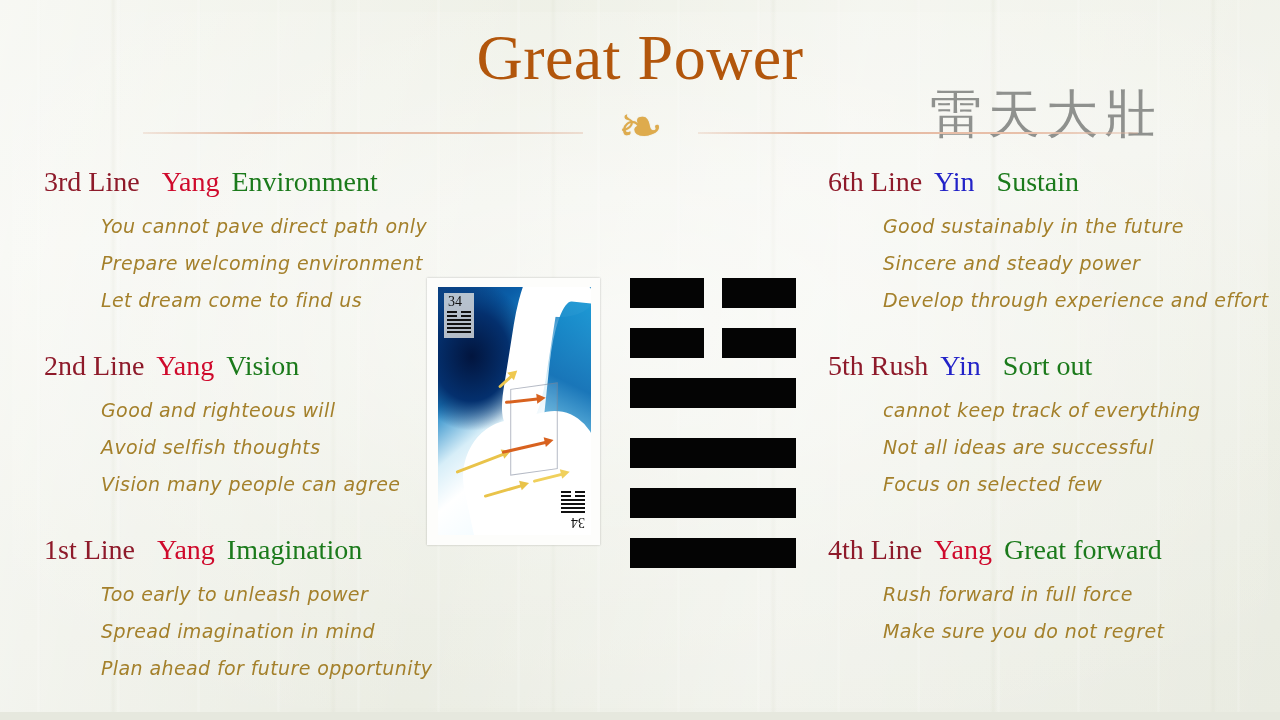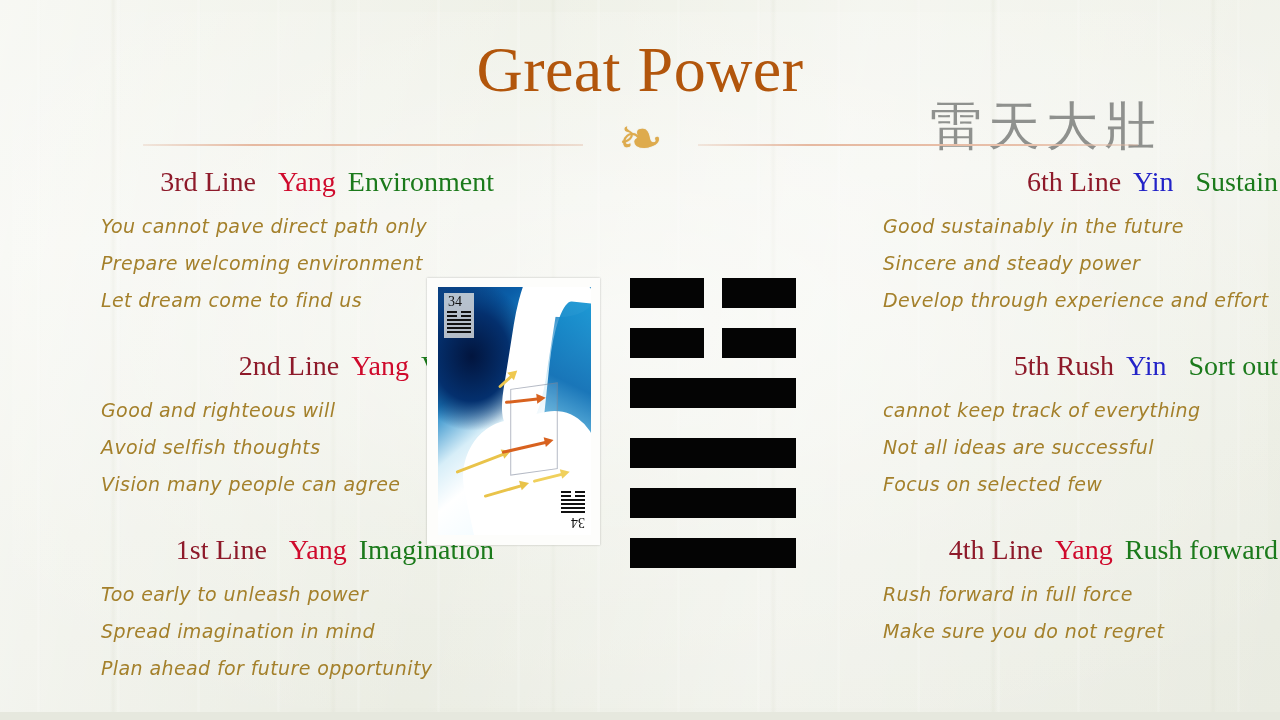--- a/index.html
+++ b/index.html
@@ -49,21 +49,21 @@
     content: "";
     position: absolute;
     left: 12px; top: 12px; right: 12px; bottom: 12px;
     background: radial-gradient(ellipse 70% 65% at 50% 45%, rgba(255,255,255,0.55) 0%, rgba(255,255,255,0.18) 55%, rgba(255,255,255,0) 100%);
     pointer-events: none;
   }
 
   
   .header {
     position: absolute;
-    left: 0; top: 12px;
+    left: 0; top: 0;
     width: 1280px; height: 150px;
     z-index: 5;
   }
   .title {
     position: absolute;
     left: 0; top: 26px;
     width: 1280px;
     text-align: center;
     font-family: "Liberation Serif", serif;
     font-size: 64px;
@@ -120,21 +120,20 @@
   .block { margin-bottom: 12px; }
   .block.b0 { height: 172px; }
   .block.b1 { height: 172px; }
   .block.b2 { height: 172px; }
 
   .line-head {
     font-family: "Liberation Serif", serif;
     font-size: 28px;
     line-height: 40px;
     white-space: nowrap;
-    text-align: right;
   }
   .lh-num   { color: #8e1a2a; }
   .lh-yang  { color: #cf0a2c; }
   .lh-yin   { color: #2323c8; }
   .lh-topic { color: #1b7a1b; }
   .sp { display: inline-block; width: 12px; }
   .sp-wide { display: inline-block; width: 22px; }
 
   .bullets {
     margin: 6px 0 0 0;
@@ -350,21 +349,21 @@
       </div>
       <ul class="bullets">
         <li>cannot keep track of everything</li>
         <li>Not all ideas are successful</li>
         <li>Focus on selected few</li>
       </ul>
     </div>
 
     <div class="block b2">
       <div class="line-head">
-        <span class="lh-num">4th Line</span><span class="sp"></span><span class="lh-yang">Yang</span><span class="sp"></span><span class="lh-topic">Rush forward</span>
+        <span class="lh-num">4th Line</span><span class="sp"></span><span class="lh-yang">Yang</span><span class="sp"></span><span class="lh-topic">Great forward</span>
       </div>
       <ul class="bullets">
         <li>Rush forward in full force</li>
         <li>Make sure you do not regret</li>
       </ul>
     </div>
   </div>
 
   <div class="card">
     <div class="card-art">

